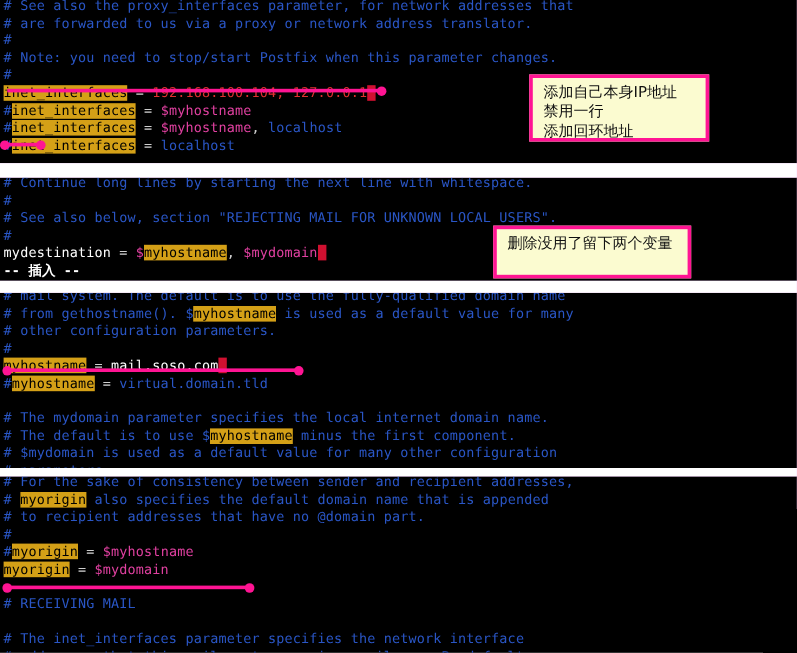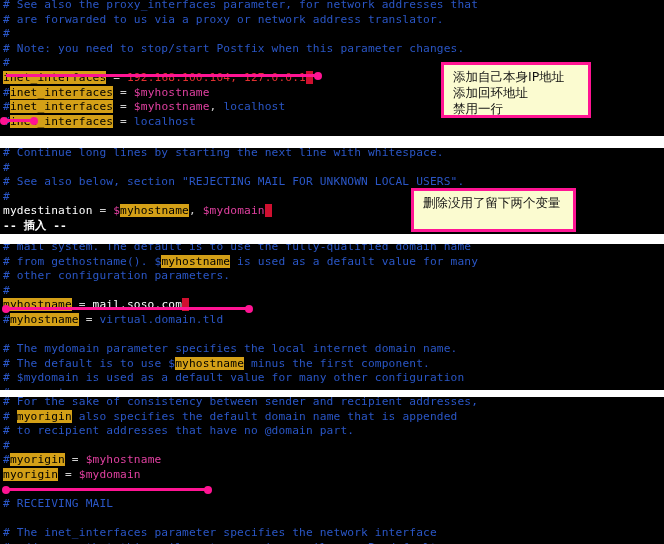--- a/index.html
+++ b/index.html
@@ -108,22 +108,22 @@
   <div class="panel" id="panel1" style="top:0px; height:136px;">
     <div class="term" style="top:-2px;"><div class="line"><span class="cmt"># See also the proxy_interfaces parameter, for network addresses that</span></div><div class="line"><span class="cmt"># are forwarded to us via a proxy or network address translator.</span></div><div class="line"><span class="cmt">#</span></div><div class="line"><span class="cmt"># Note: you need to stop/start Postfix when this parameter changes.</span></div><div class="line"><span class="cmt">#</span></div><div class="line"><span class="hl">inet_interfaces</span><span class="punct"> </span><span class="punct">=</span><span class="punct"> </span><span class="val">192.168.100.104, 127.0.0.1</span><span class="caret"> </span></div><div class="line"><span class="cmt">#</span><span class="hl">inet_interfaces</span><span class="punct"> = </span><span class="var">$myhostname</span></div><div class="line"><span class="cmt">#</span><span class="hl">inet_interfaces</span><span class="punct"> = </span><span class="var">$myhostname</span><span class="punct">, </span><span class="cmt">localhost</span></div><div class="line"><span class="cmt">#</span><span class="hl">inet_interfaces</span><span class="punct"> = </span><span class="cmt">localhost</span></div><div class="line"><span class="cmt"></span></div></div>
   </div>
 
   <div class="marker nodot-left" style="left:6px; top:74px; width:312px;"></div>
 
   <div class="marker" style="left:4px; top:119px; width:30px;"></div>
 
   <div class="callout" id="callout1" style="left:397px; top:62px; width:150px; height:56px;margin-left:44px;">
       <div>添加自己本身IP地址</div>
+      <div>禁用一行</div>
       <div>添加回环地址</div>
-      <div>禁用一行</div>
     </div>
 
   <div class="gap" style="top:136px; height:12px;"></div>
 
   <div class="panel" id="panel2" style="top:148px; height:86px;">
     <div class="term" style="top:-2px;"><div class="line"><span class="cmt"># Continue long lines by starting the next line with whitespace.</span></div><div class="line"><span class="cmt">#</span></div><div class="line"><span class="cmt"># See also below, section "REJECTING MAIL FOR UNKNOWN LOCAL USERS".</span></div><div class="line"><span class="cmt">#</span></div><div class="line"><span class="key">mydestination</span><span class="punct"> = </span><span class="var">$</span><span class="hl">myhostname</span><span class="punct">, </span><span class="var">$mydomain</span><span class="caret"> </span></div><div class="line"><span class="ins">-- 插入 --</span></div></div>
     <div class="term" style="top:68px; left:0; width:664px;">
       
       
     </div>

